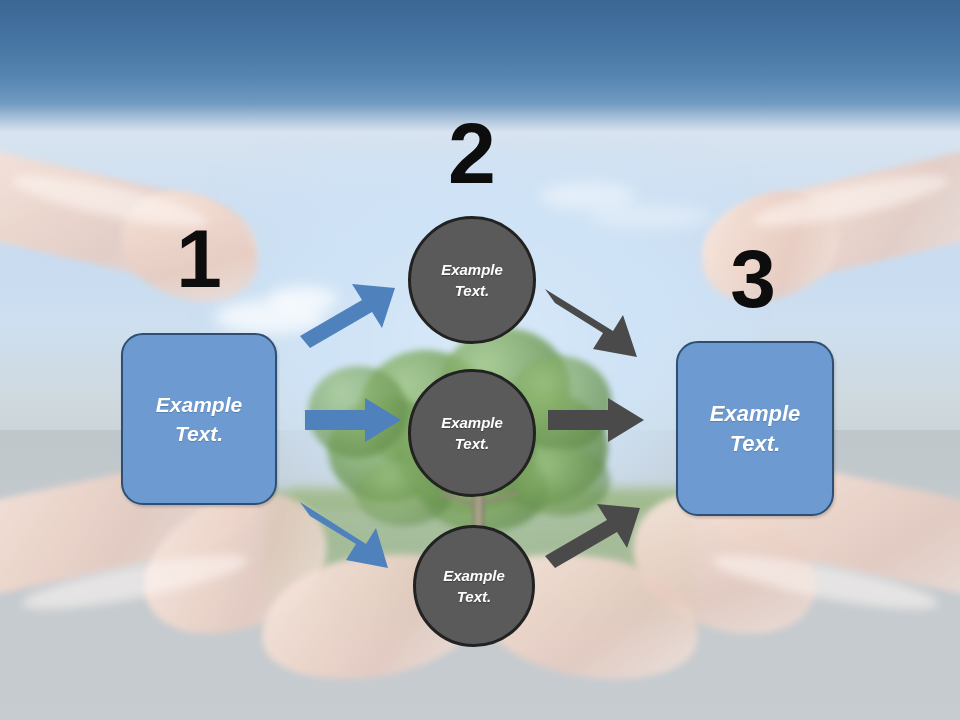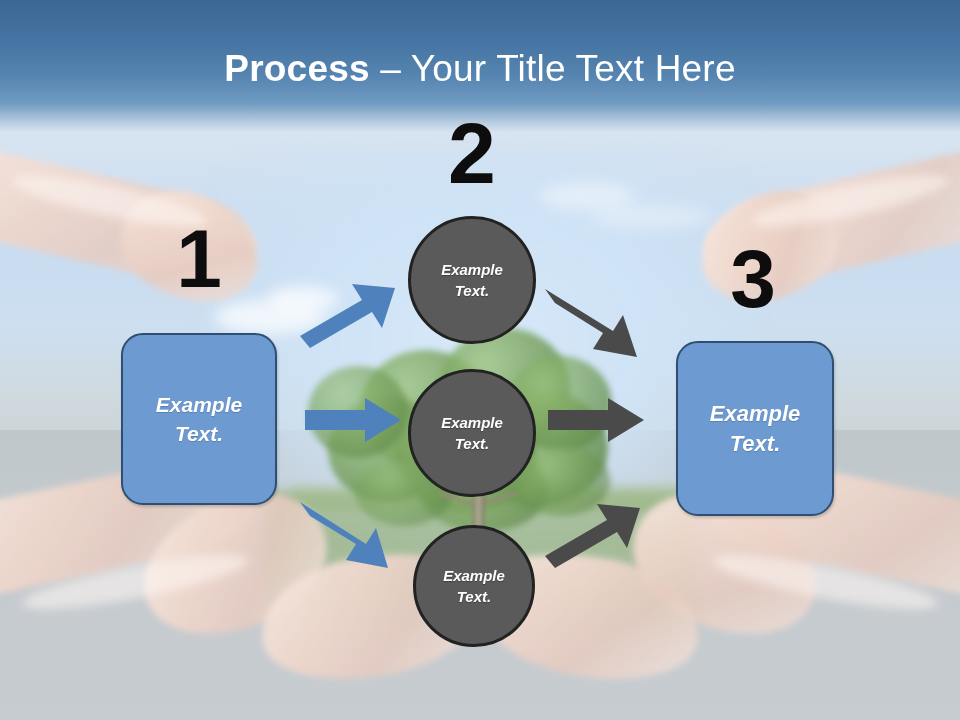--- a/index.html
+++ b/index.html
@@ -284,23 +284,20 @@
     <div class="hand" style="left:700px; top:480px; width:330px; height:92px;
                 transform:rotate(12deg); border-radius:70px 0 0 62px / 46px 0 0 46px;"></div>
     <div class="hand" style="left:630px; top:500px; width:190px; height:130px;
                 transform:rotate(26deg); border-radius:48% 52% 58% 42% / 52% 48% 52% 48%;"></div>
     <div class="hand" style="left:470px; top:556px; width:230px; height:120px;
                 transform:rotate(10deg); border-radius:56% 44% 50% 50% / 44% 56% 44% 56%;"></div>
     <div class="hand-hi" style="left:710px; top:566px; width:230px; height:32px; transform:rotate(11deg);"></div>
   </div>
 
   <div class="header"></div>
-  <div class="title">
-    <span class="strong">Process</span><span class="dash"> – </span><span class="light">Your Title Text Here</span>
-  </div>
 
   <div class="step-num" id="num-1">1</div>
   <div class="step-num" id="num-2">2</div>
   <div class="step-num" id="num-3">3</div>
 
   <div class="arrow" id="arr-bl-up">
     <svg width="100" height="70" viewBox="0 0 100 70">
       <polygon points="0,56 62,20 52,4 95,8 82,48 72,32 10,68" fill="#4f81bd"></polygon>
     </svg>
   </div>

